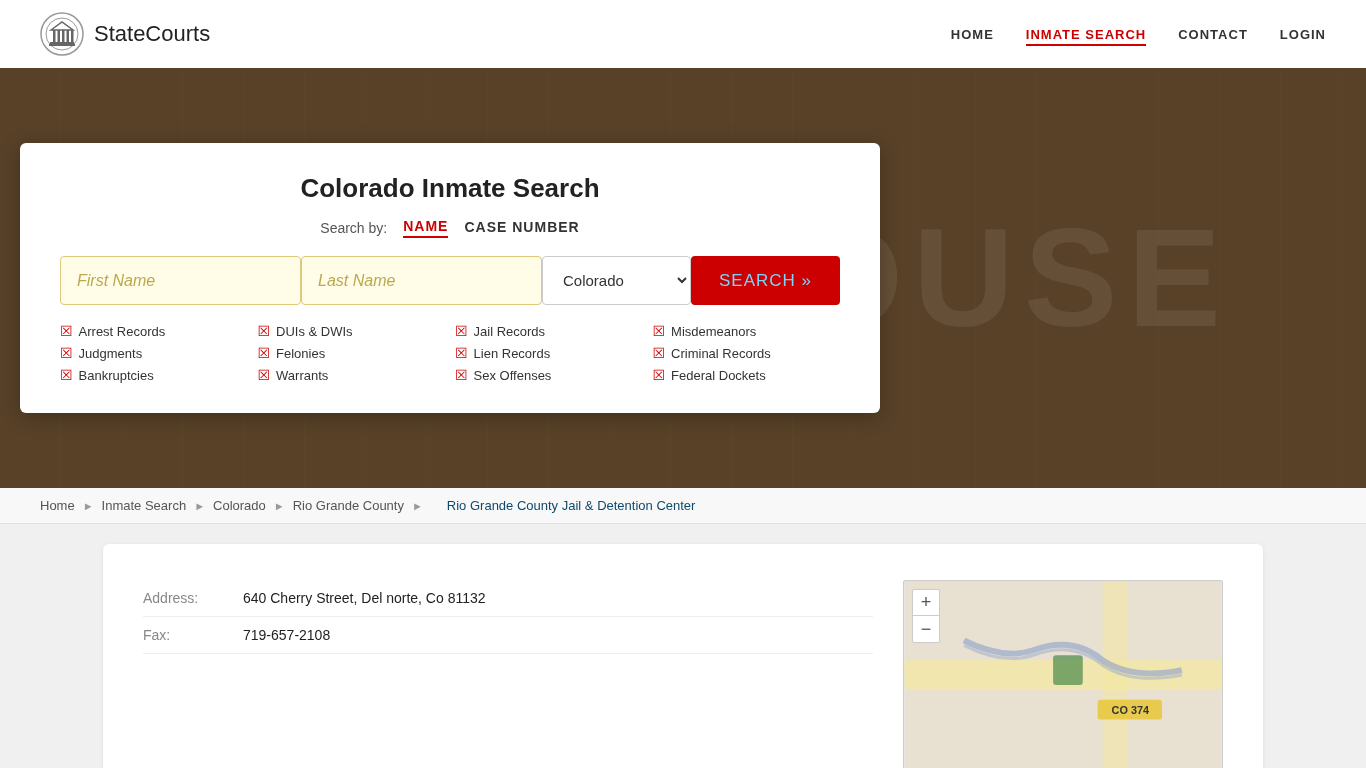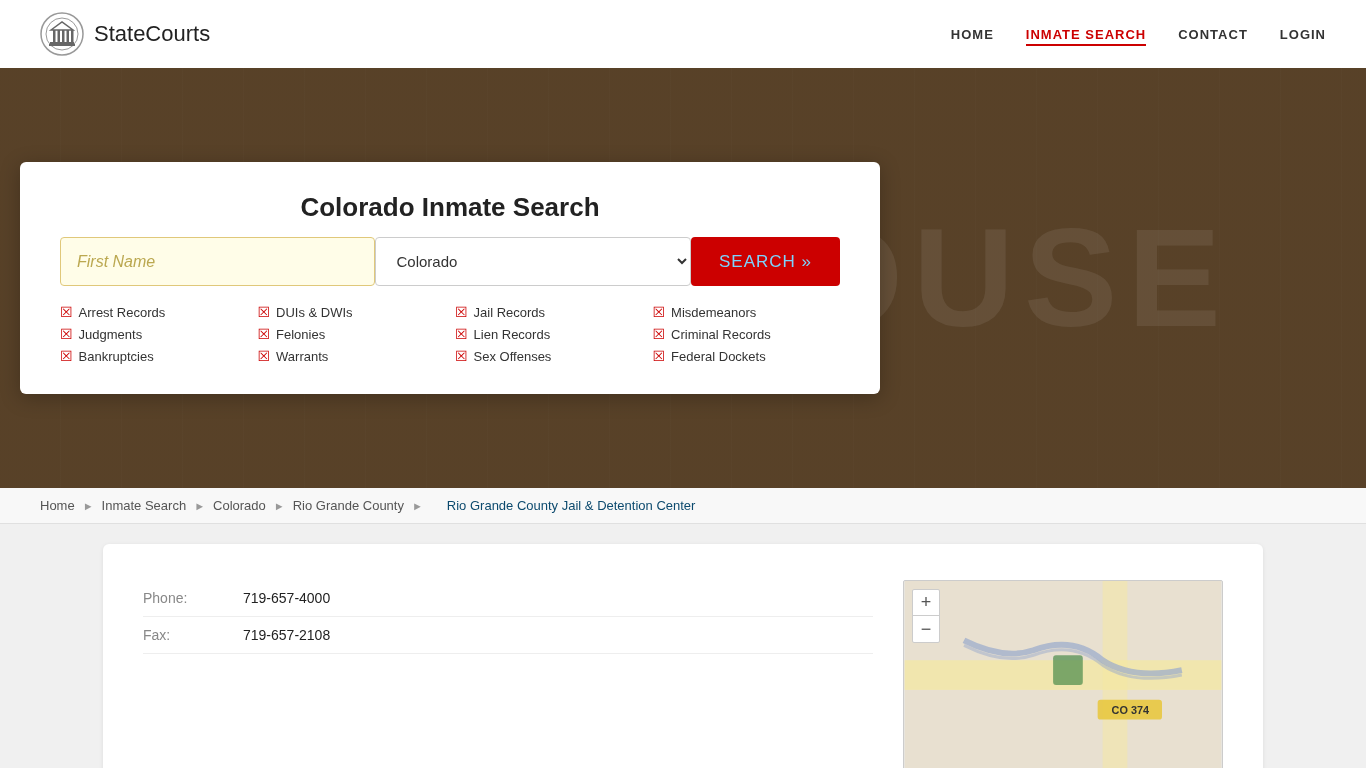--- a/index.html
+++ b/index.html
@@ -301,23 +301,29 @@
 
 <div class="hero">
   <div class="hero-bg"></div>
   <div class="hero-text-bg">
     <span class="hero-word">COURTHOUSE</span>
   </div>
   <div class="search-card-wrap">
     <div class="search-card">
       <h1 class="search-card-title">Colorado Inmate Search</h1>
 
+      <div class="search-by-row">
+        <span class="search-by-label">Search by:</span>
+        <span class="search-tab active">NAME</span>
+        <span class="search-tab">CASE NUMBER</span>
+      </div>
 
       <div class="search-inputs">
         <input type="text" placeholder="First Name" style="">
+        <input type="text" placeholder="Last Name" style="">
         <select>
           <option>Colorado</option>
           <option>Alabama</option>
           <option>Alaska</option>
           <option>Arizona</option>
           <option>Arkansas</option>
           <option>California</option>
           <option selected="">Colorado</option>
         </select>
         <button class="search-btn">SEARCH »</button>
@@ -402,22 +408,22 @@
 </div>
 
 <div class="main-content">
   <div class="content-card">
 
     <div class="two-col">
       <div class="info-section">
         <table class="info-table">
           <tbody>
             <tr>
-              <td class="info-label">Phone:</td>
-              <td class="info-value">719-657-4000</td>
+              <td class="info-label">Address:</td>
+              <td class="info-value">640 Cherry Street, Del norte, Co 81132</td>
             </tr>
             <tr>
               <td class="info-label">Fax:</td>
               <td class="info-value">719-657-2108</td>
             </tr>
 
           </tbody>
         </table>
       </div>
 

